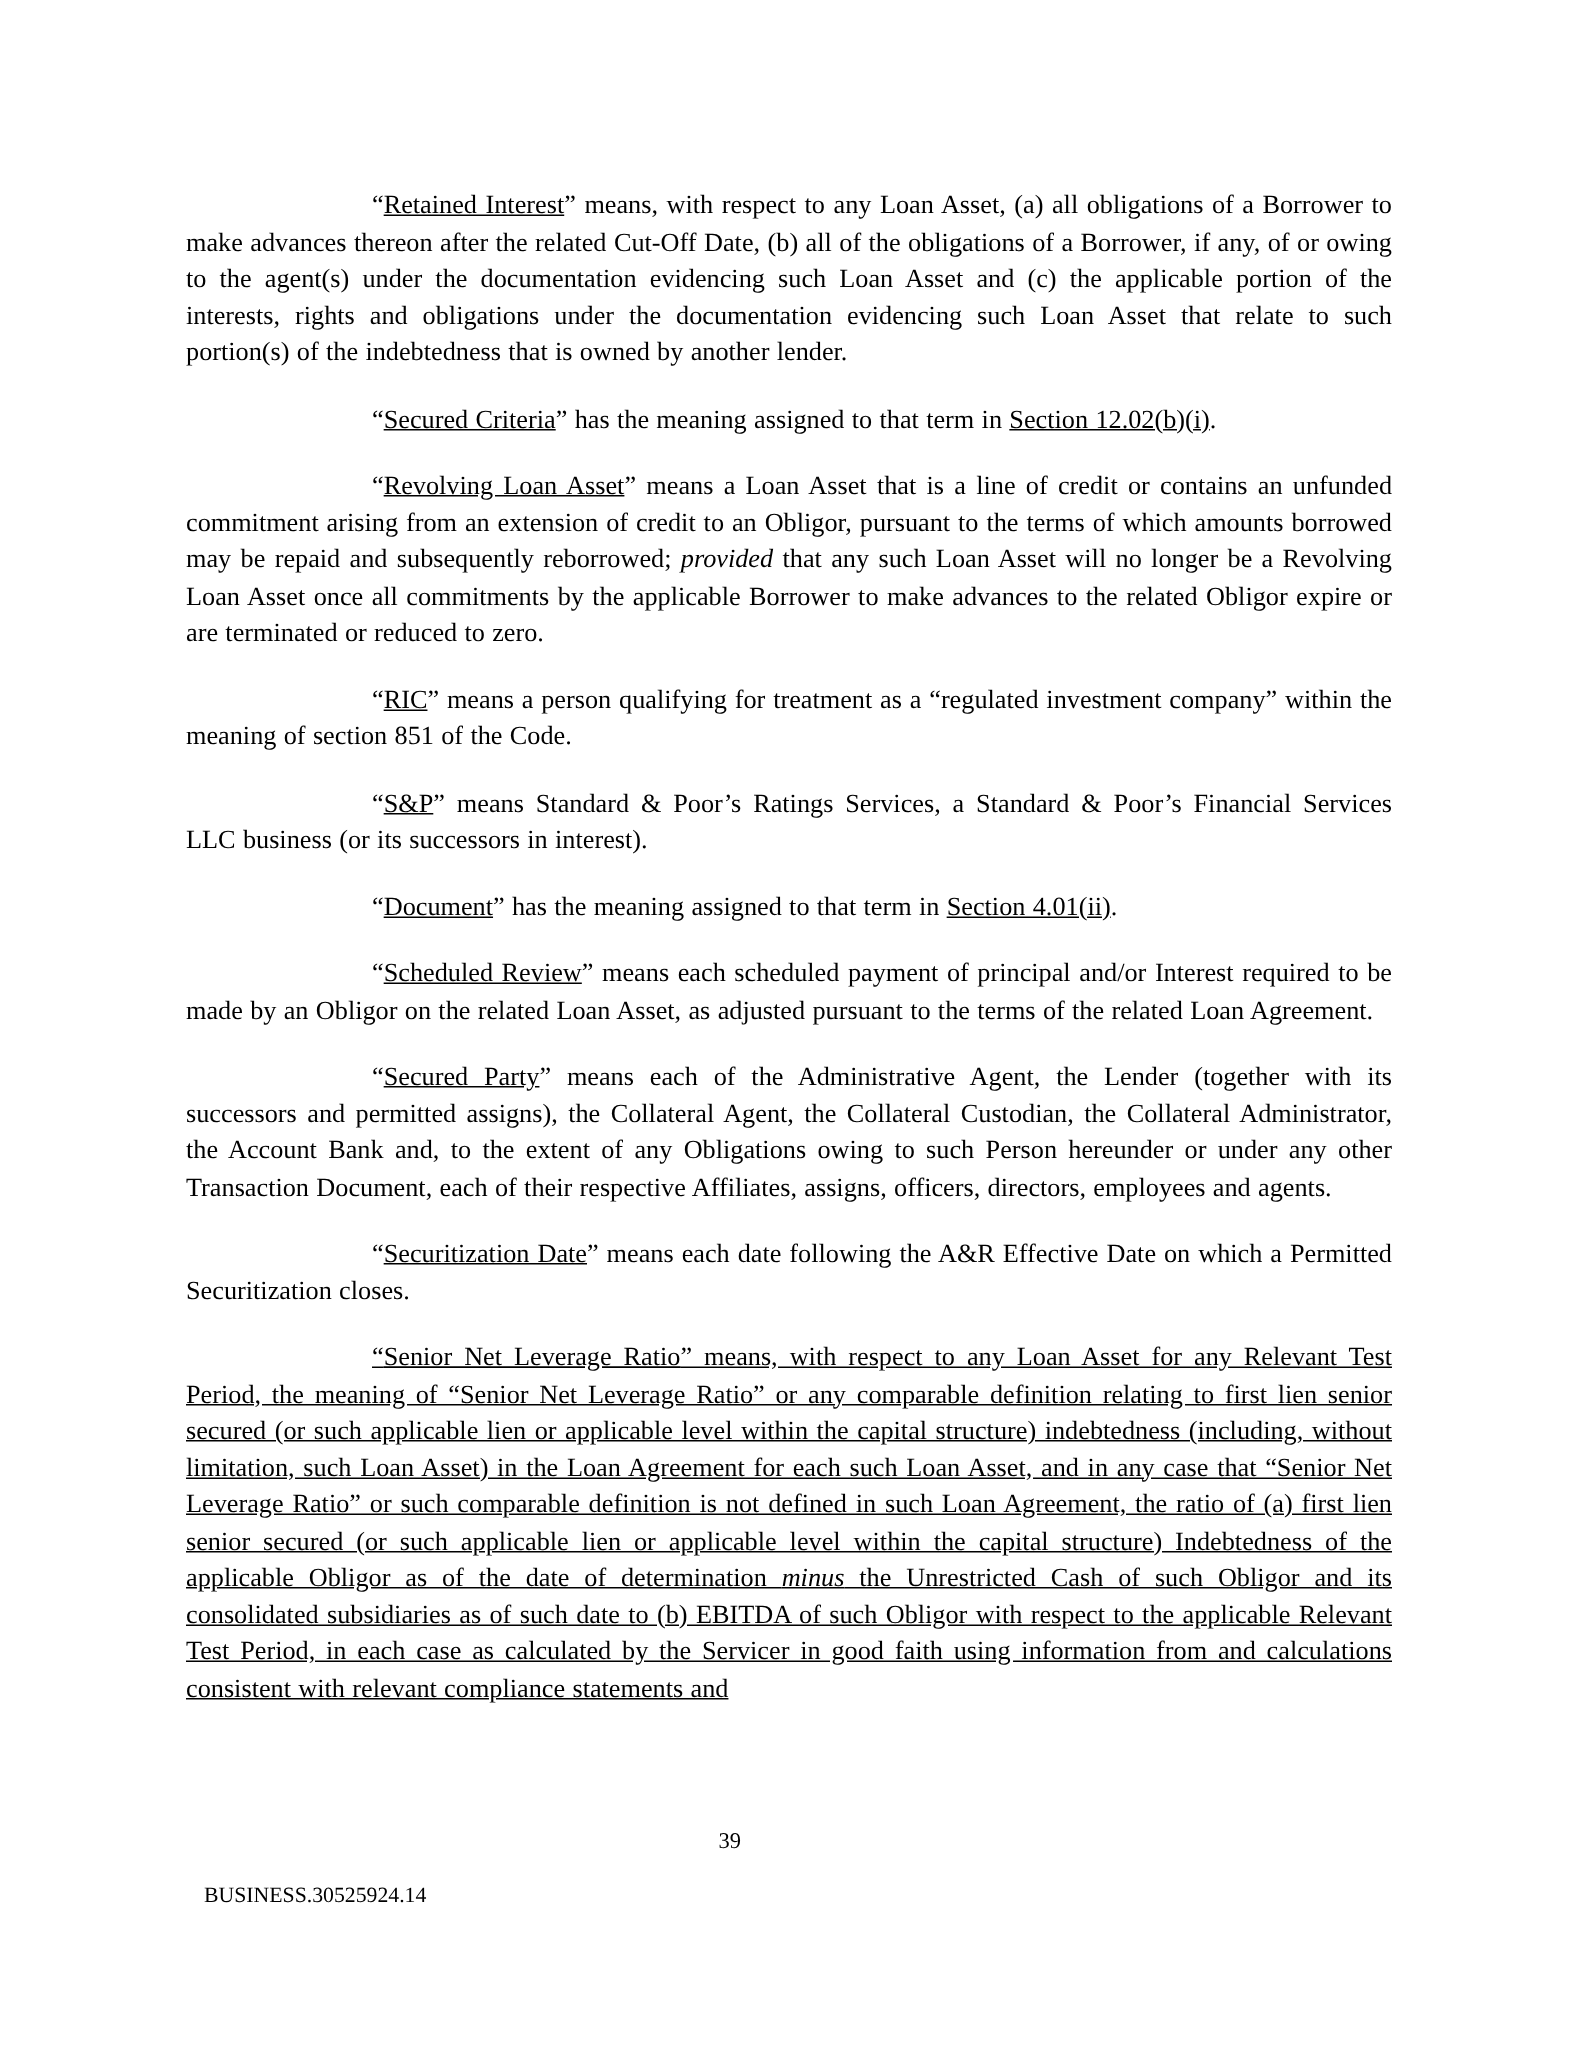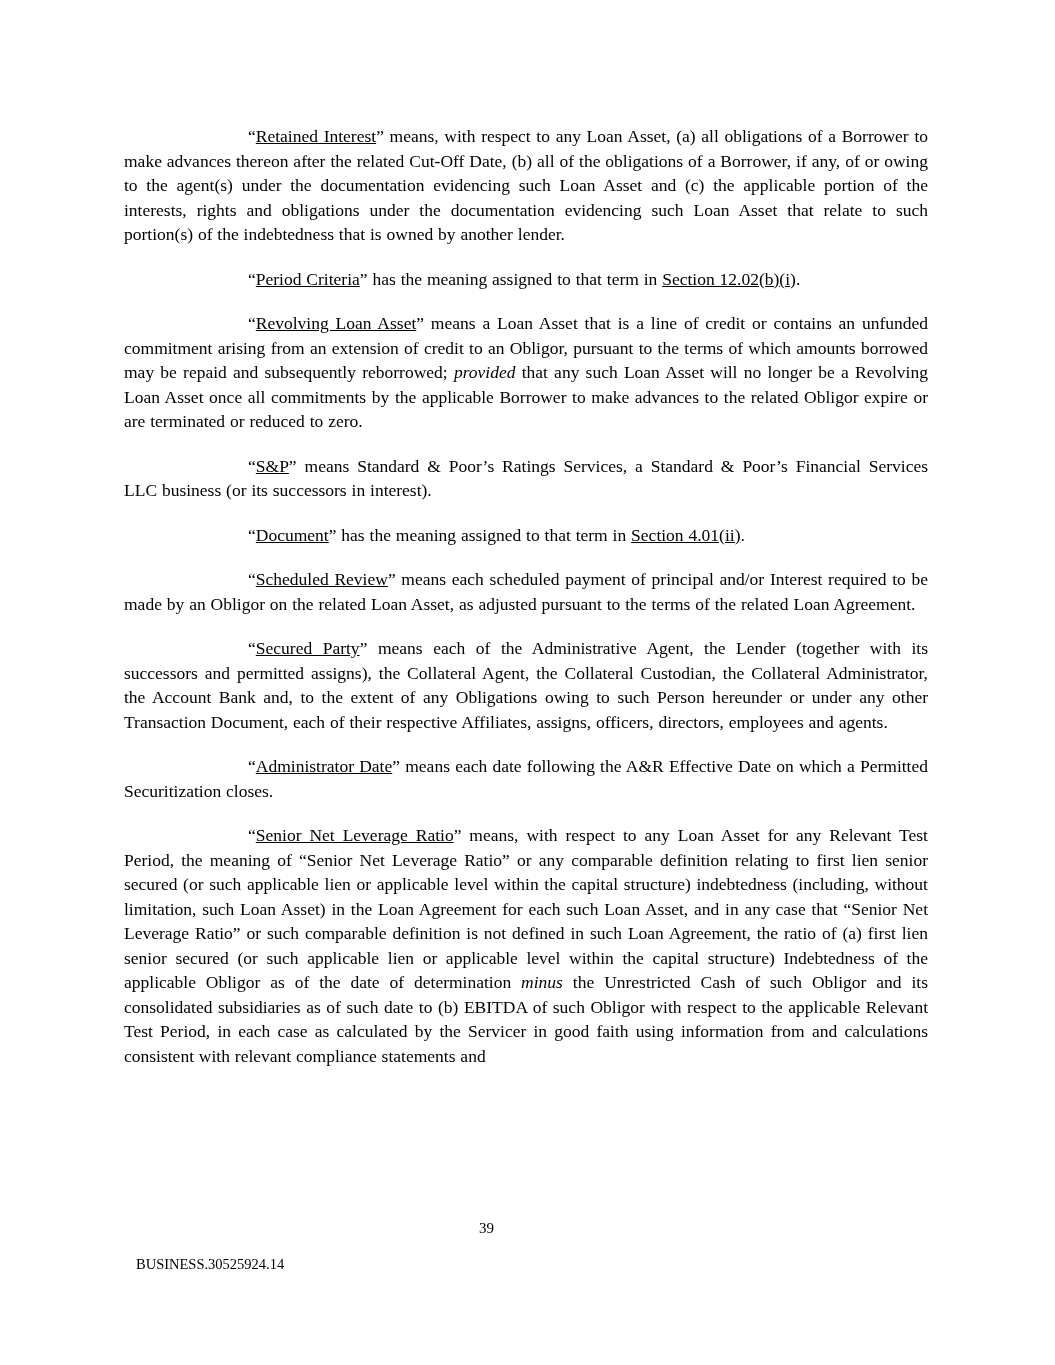--- a/index.html
+++ b/index.html
@@ -23,21 +23,21 @@
     width: 804px;
   }
   p.para {
     margin: 0 0 20px 0;
     text-align: justify;
     text-indent: 124px;
     font-size: 17.5px;
     line-height: 24.5px;
     word-spacing: 0.5px;
   }
-  p.para:last-child { margin-bottom: 0; }
+  p.para:last-child { margin-bottom: 0; text-decoration: underline; }
   .u { text-decoration: underline; }
   .i { font-style: italic; }
   .page-number {
     position: absolute;
     top: 1219px;
     left: 0;
     width: 973px;
     text-align: center;
     font-size: 15px;
     line-height: 18px;
@@ -49,24 +49,25 @@
     font-size: 14.5px;
     line-height: 18px;
   }
 </style>
 </head>
 <body>
 
 <div class="page">
   <div class="doc-body">
       <p class="para"><span>“</span><span class="u">Retained Interest</span><span>” means, with respect to any Loan Asset, (a) all obligations of a Borrower to make advances thereon after the related Cut-Off Date, (b) all of the obligations of a Borrower, if any, of or owing to the agent(s) under the documentation evidencing such Loan Asset and (c) the applicable portion of the interests, rights and obligations under the documentation evidencing such Loan Asset that relate to such portion(s) of the indebtedness that is owned by another lender.</span></p>
-      <p class="para"><span>“</span><span class="u">Period Criteria</span><span>” has the meaning assigned to that term in </span><span class="u">Section 12.02(b)(i)</span><span>.</span></p>
+      <p class="para"><span>“</span><span class="u">Secured Criteria</span><span>” has the meaning assigned to that term in </span><span class="u">Section 12.02(b)(i)</span><span>.</span></p>
       <p class="para"><span>“</span><span class="u">Revolving Loan Asset</span><span>” means a Loan Asset that is a line of credit or contains an unfunded commitment arising from an extension of credit to an Obligor, pursuant to the terms of which amounts borrowed may be repaid and subsequently reborrowed; </span><span class="i">provided</span><span> that any such Loan Asset will no longer be a Revolving Loan Asset once all commitments by the applicable Borrower to make advances to the related Obligor expire or are terminated or reduced to zero.</span></p>
+      <p class="para"><span>“</span><span class="u">RIC</span><span>” means a person qualifying for treatment as a “regulated investment company” within the meaning of section 851 of the Code.</span></p>
       <p class="para"><span>“</span><span class="u">S&amp;P</span><span>” means Standard &amp; Poor’s Ratings Services, a Standard &amp; Poor’s Financial Services LLC business (or its successors in interest).</span></p>
       <p class="para"><span>“</span><span class="u">Document</span><span>” has the meaning assigned to that term in </span><span class="u">Section 4.01(ii)</span><span>.</span></p>
       <p class="para"><span>“</span><span class="u">Scheduled Review</span><span>” means each scheduled payment of principal and/or Interest required to be made by an Obligor on the related Loan Asset, as adjusted pursuant to the terms of the related Loan Agreement.</span></p>
       <p class="para"><span>“</span><span class="u">Secured Party</span><span>” means each of the Administrative Agent, the Lender (together with its successors and permitted assigns), the Collateral Agent, the Collateral Custodian, the Collateral Administrator, the Account Bank and, to the extent of any Obligations owing to such Person hereunder or under any other Transaction Document, each of their respective Affiliates, assigns, officers, directors, employees and agents.</span></p>
-      <p class="para"><span>“</span><span class="u">Administrator Date</span><span>” means each date following the A&amp;R Effective Date on which a Permitted Securitization closes.</span></p>
+      <p class="para"><span>“</span><span class="u">Securitization Date</span><span>” means each date following the A&amp;R Effective Date on which a Permitted Securitization closes.</span></p>
       <p class="para"><span>“</span><span class="u">Senior Net Leverage Ratio</span><span>” means, with respect to any Loan Asset for any Relevant Test Period, the meaning of “Senior Net Leverage Ratio” or any comparable definition relating to first lien senior secured (or such applicable lien or applicable level within the capital structure) indebtedness (including, without limitation, such Loan Asset) in the Loan Agreement for each such Loan Asset, and in any case that “Senior Net Leverage Ratio” or such comparable definition is not defined in such Loan Agreement, the ratio of (a) first lien senior secured (or such applicable lien or applicable level within the capital structure) Indebtedness of the applicable Obligor as of the date of determination </span><span class="i">minus</span><span> the Unrestricted Cash of such Obligor and its consolidated subsidiaries as of such date to (b) EBITDA of such Obligor with respect to the applicable Relevant Test Period, in each case as calculated by the Servicer in good faith using information from and calculations consistent with relevant compliance statements and</span></p>
     </div>
   <div class="page-number">39</div>
   <div class="footer-id">BUSINESS.30525924.14</div>
 </div>
 
 </body></html>

